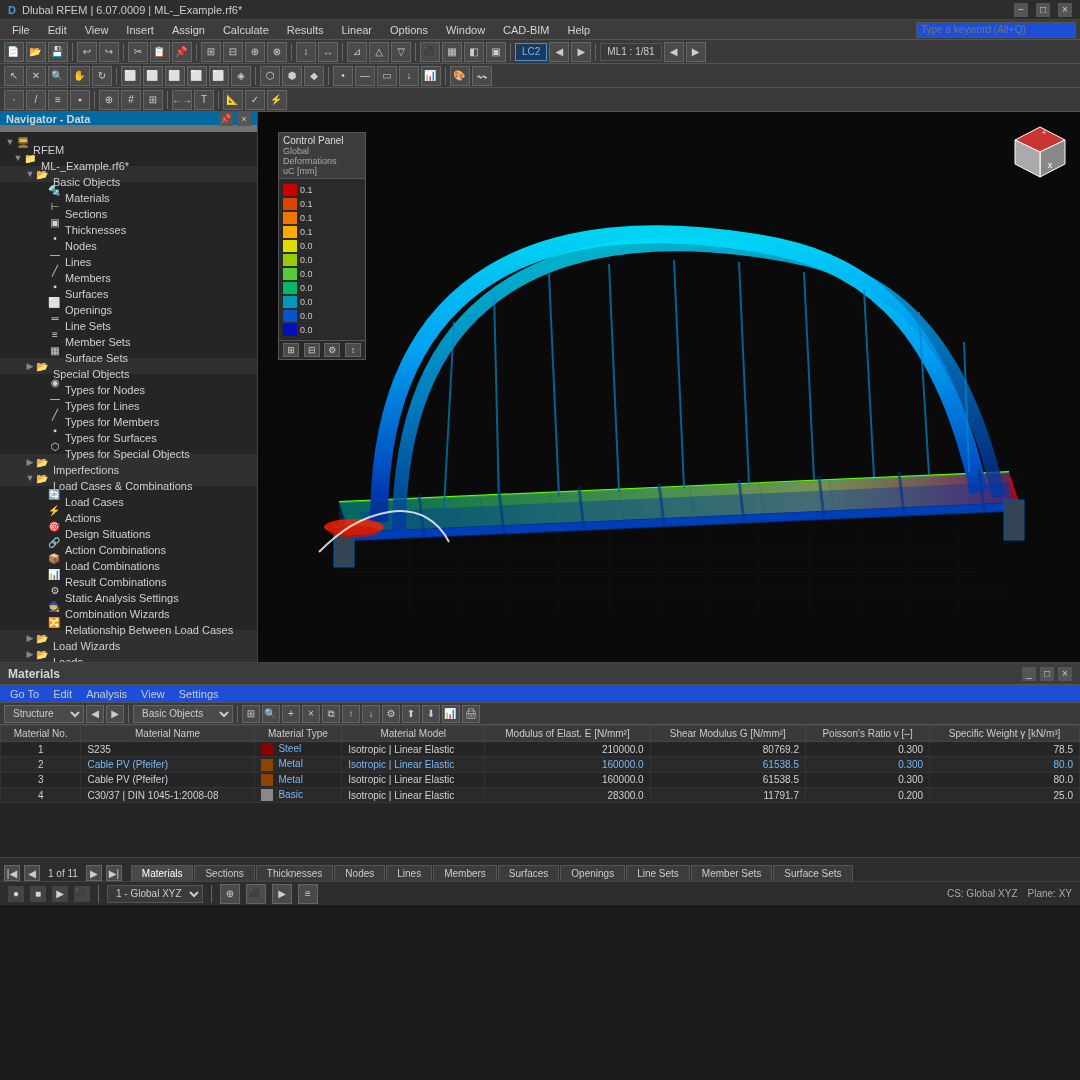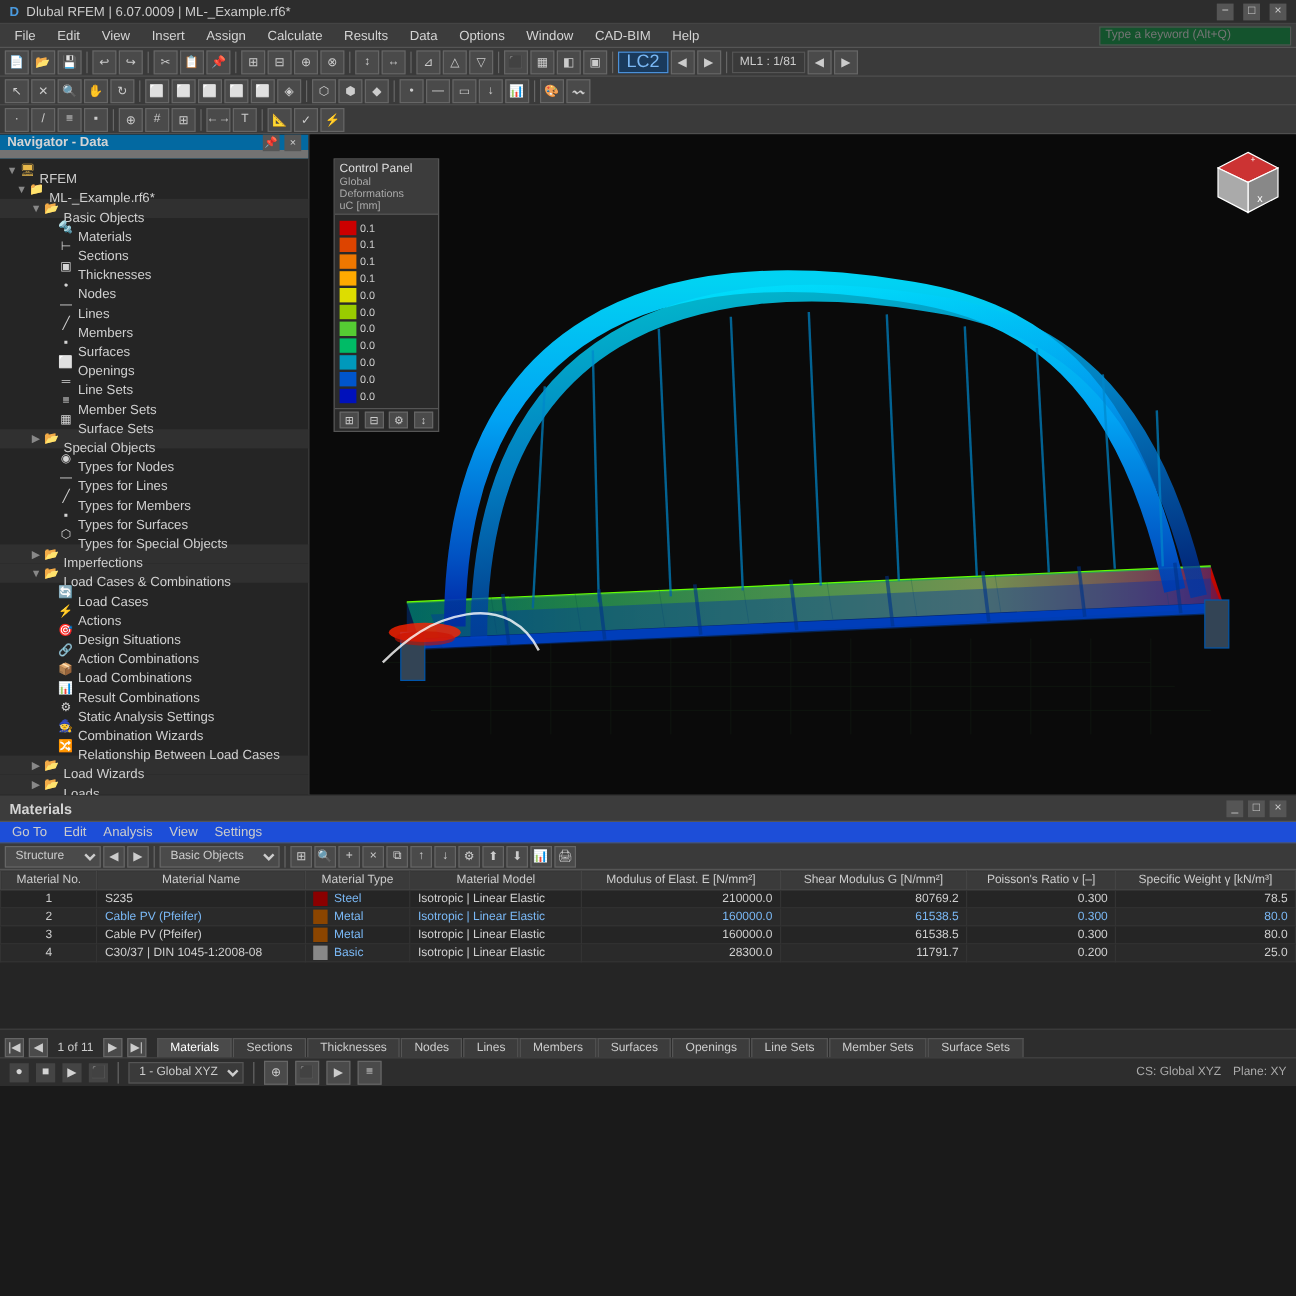--- a/index.html
+++ b/index.html
@@ -182,27 +182,27 @@
 </div>
 
 <div id="menu-bar">
   <span class="menu-item">File</span>
   <span class="menu-item">Edit</span>
   <span class="menu-item">View</span>
   <span class="menu-item">Insert</span>
   <span class="menu-item">Assign</span>
   <span class="menu-item">Calculate</span>
   <span class="menu-item">Results</span>
-  <span class="menu-item">Data</span>
+  <span class="menu-item">Linear</span>
   <span class="menu-item">Options</span>
   <span class="menu-item">Window</span>
   <span class="menu-item">CAD-BIM</span>
   <span class="menu-item">Help</span>
   <div style="flex:1"></div>
-  <input type="text" style="height: 16px; width: 160px; background: #14532d; border: 1px solid rgb(85, 85, 85); color: rgb(204, 204, 204); font-size: 10px; padding: 0px 4px;" placeholder="Type a keyword (Alt+Q)">
+  <input type="text" style="height: 16px; width: 160px; background: #1d4ed8; border: 1px solid rgb(85, 85, 85); color: rgb(204, 204, 204); font-size: 10px; padding: 0px 4px;" placeholder="Type a keyword (Alt+Q)">
 </div>
 
 <div class="toolbar-row">
   <button class="tb-btn">📄</button>
   <button class="tb-btn">📂</button>
   <button class="tb-btn">💾</button>
   <div class="tb-sep"></div>
   <button class="tb-btn">↩</button>
   <button class="tb-btn">↪</button>
   <div class="tb-sep"></div>
@@ -220,21 +220,21 @@
   <div class="tb-sep"></div>
   <button class="tb-btn">⊿</button>
   <button class="tb-btn">△</button>
   <button class="tb-btn">▽</button>
   <div class="tb-sep"></div>
   <button class="tb-btn">⬛</button>
   <button class="tb-btn">▦</button>
   <button class="tb-btn">◧</button>
   <button class="tb-btn">▣</button>
   <div class="tb-sep"></div>
-  <span style="font-size:15px;color:#7ab8f5;background:#1a3a5c;padding:1px 6px;border:1px solid #4a90d9;height:18px;display:flex;align-items:center;">LC2</span>
+  <span style="font-size:10px;color:#7ab8f5;background:#1a3a5c;padding:1px 6px;border:1px solid #4a90d9;height:18px;display:flex;align-items:center;">LC2</span>
   <button class="tb-btn">◀</button>
   <button class="tb-btn">▶</button>
   <div class="tb-sep"></div>
   <span style="font-size:10px;color:#ccc;padding:1px 6px;background:#3a3a3a;border:1px solid #555;height:18px;display:flex;align-items:center;">ML1 : 1/81</span>
   <button class="tb-btn">◀</button>
   <button class="tb-btn">▶</button>
 </div>
 
 <div class="toolbar-row">
   <button class="tb-btn">↖</button>

